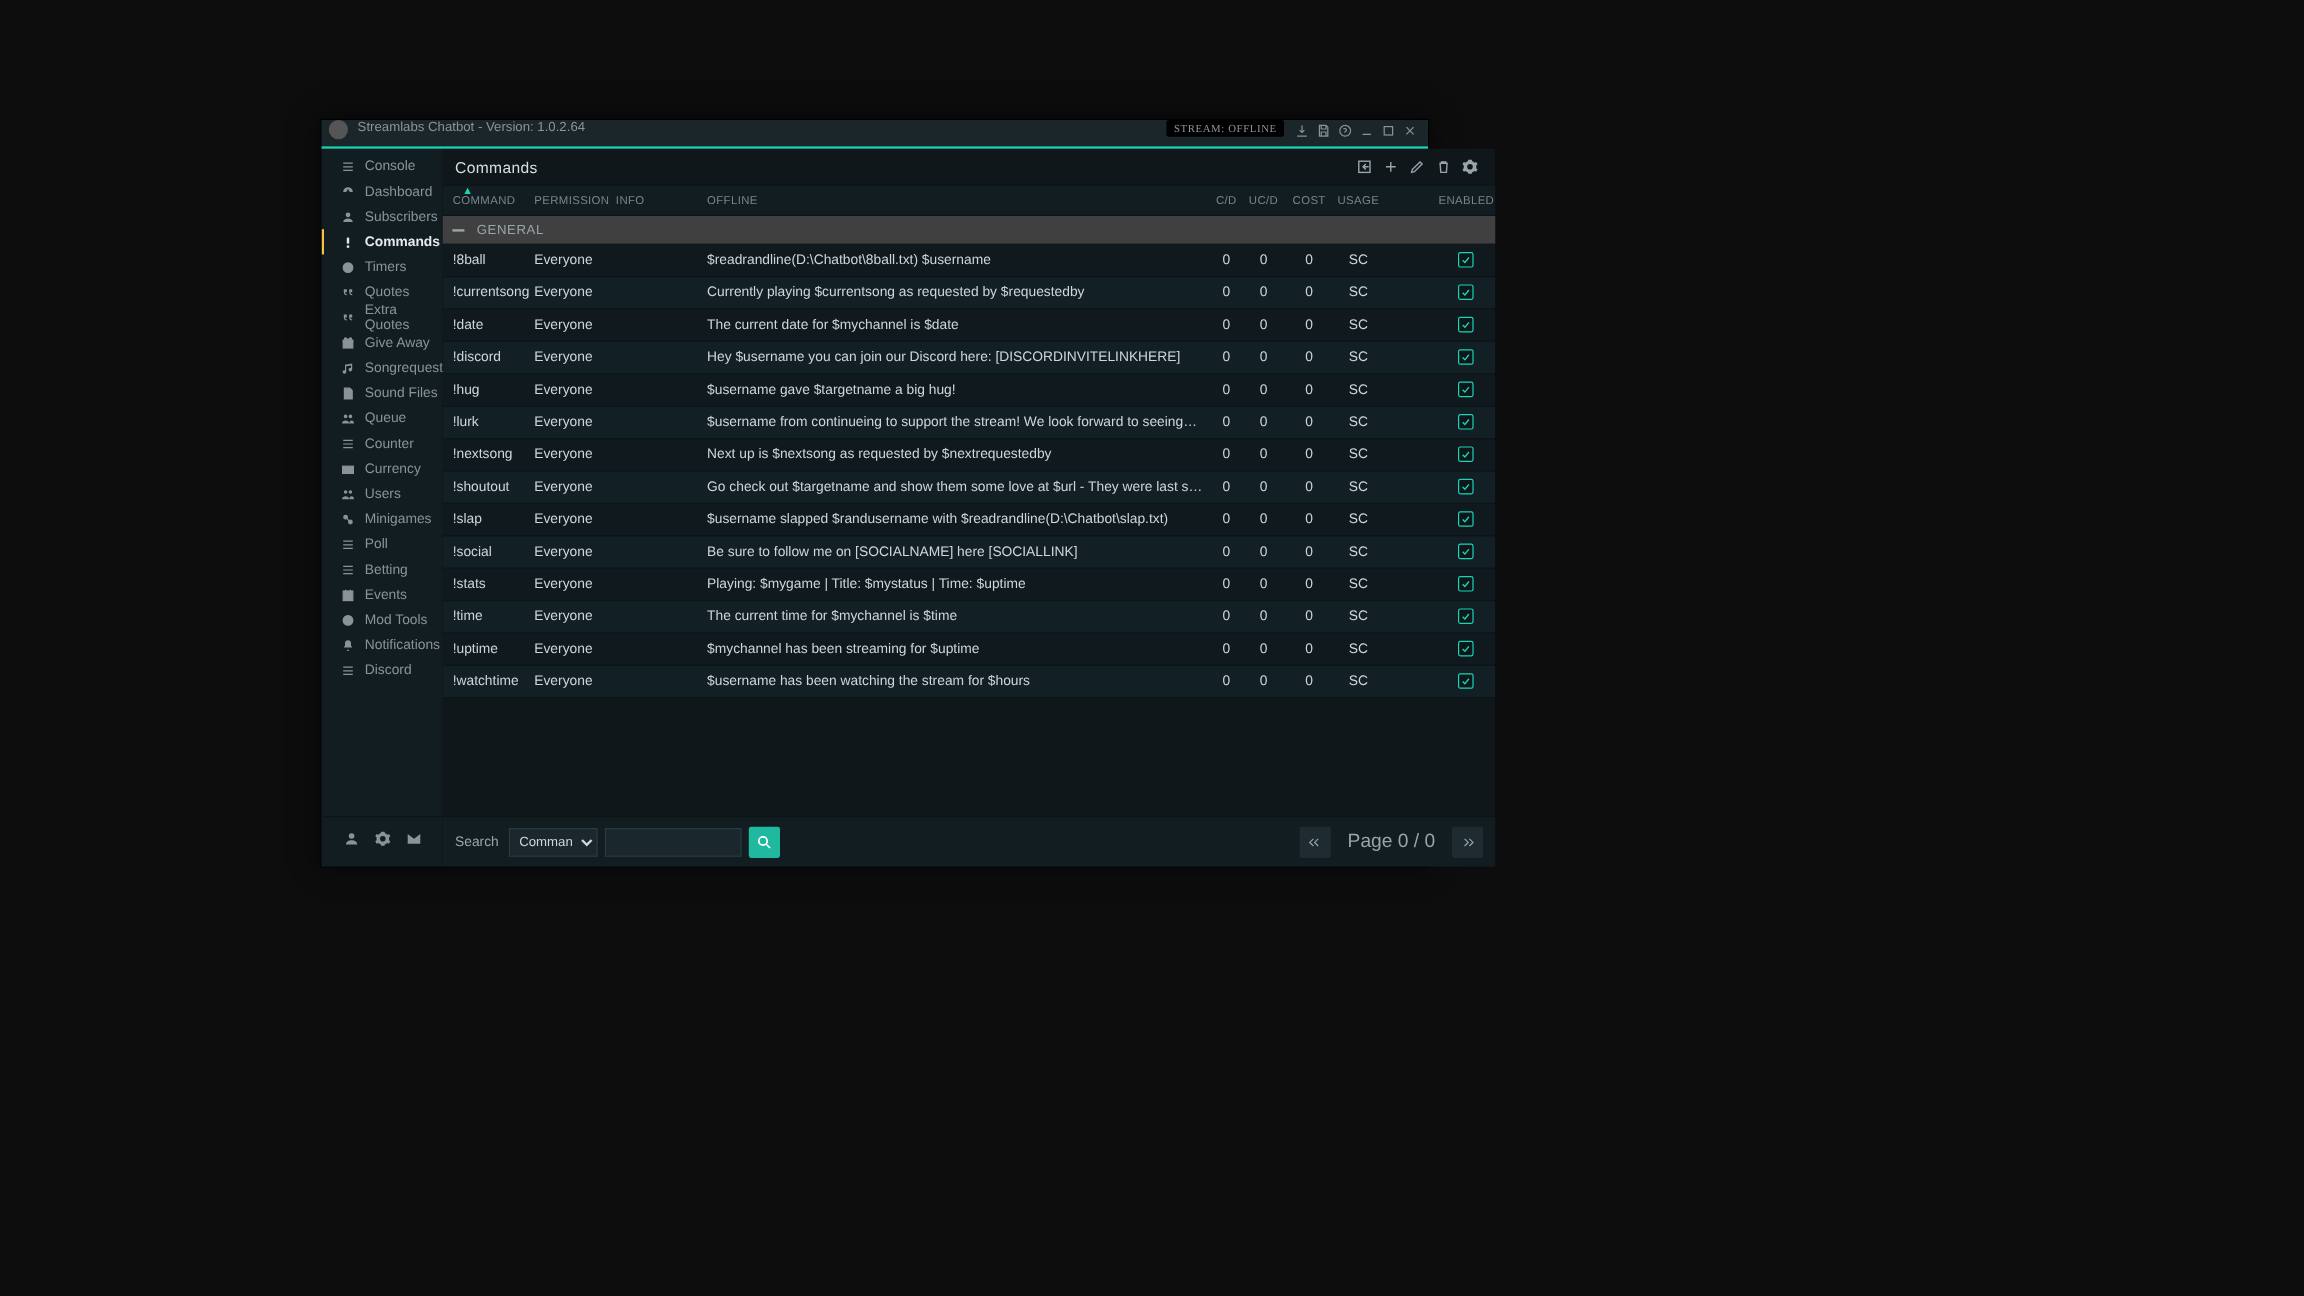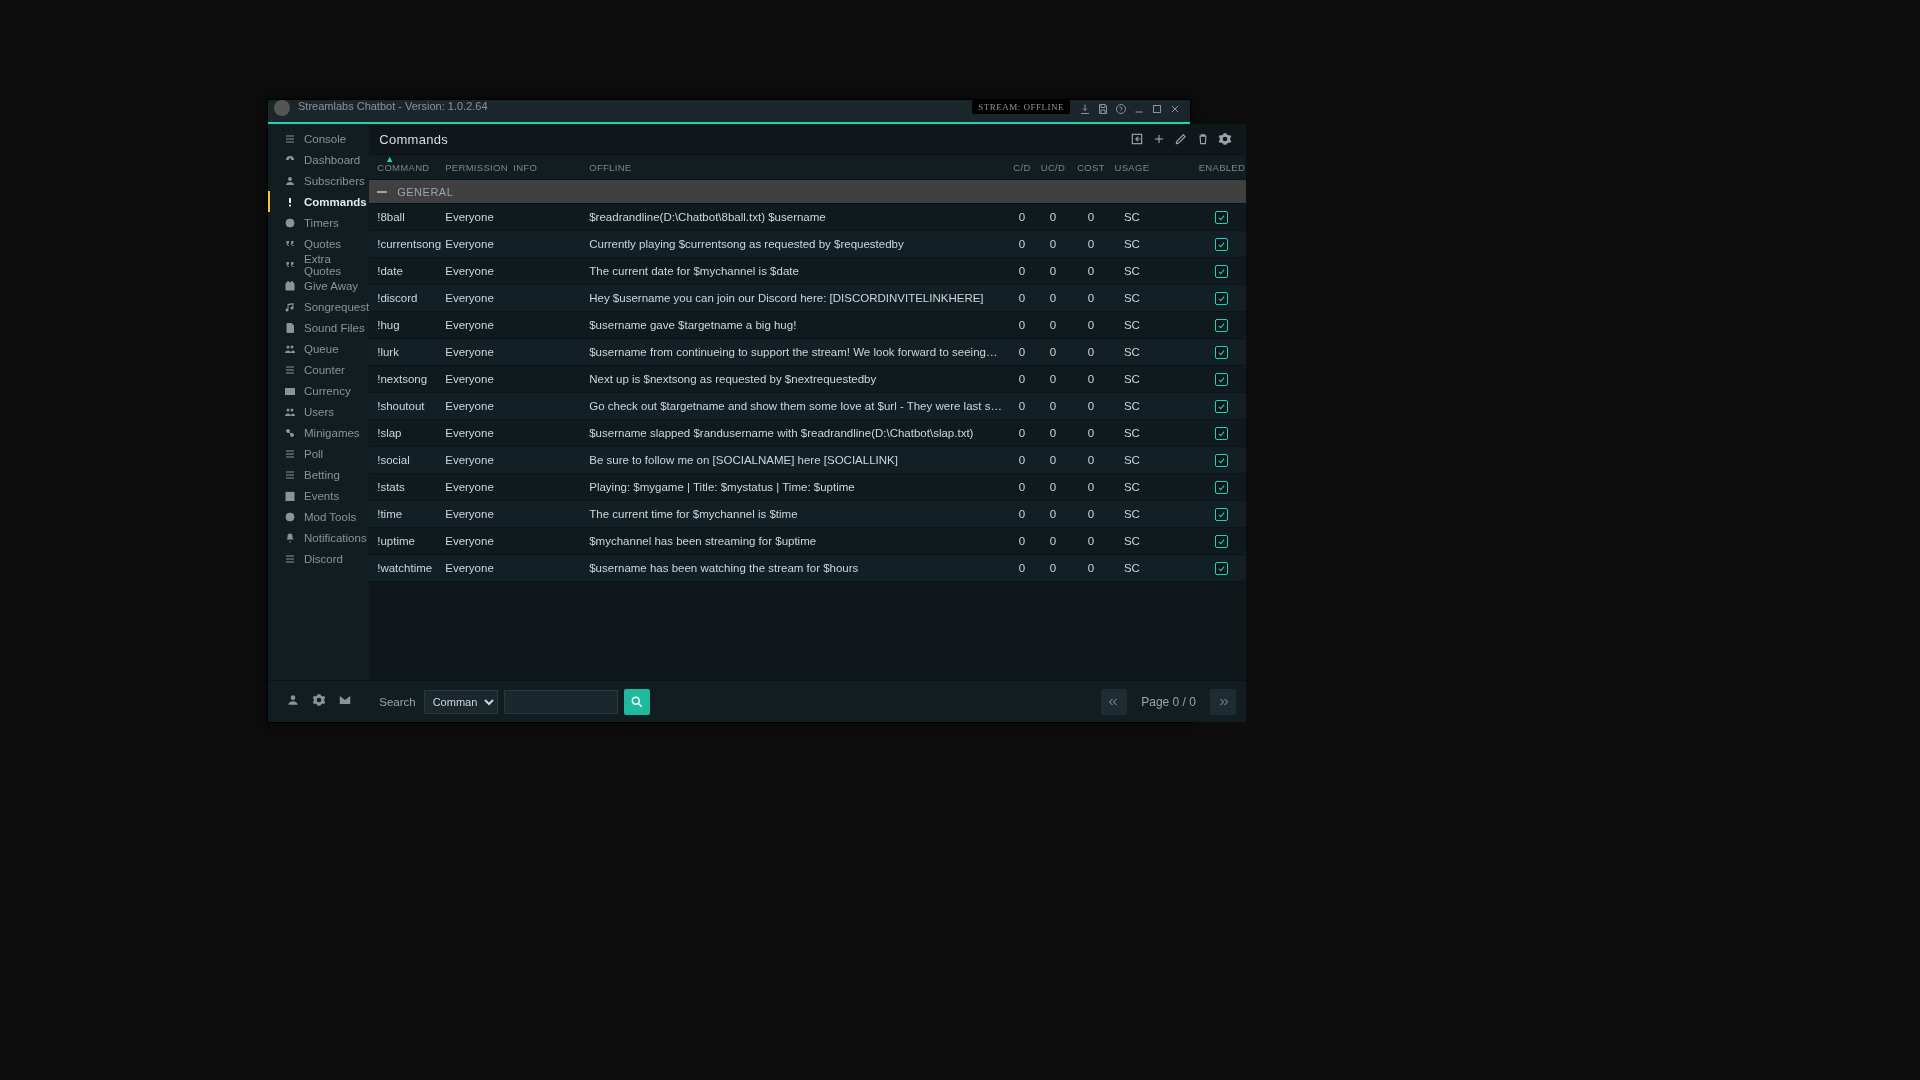--- a/index.html
+++ b/index.html
@@ -39,21 +39,21 @@
 .checkbox svg { width:9px; height:9px; stroke:#18d6b6; }
 .footer { height:42px; background:#121d21; border-top:1px solid #0c1418; display:flex; align-items:center; padding:0 10px; gap:6px; }
 .footer .lbl { color:#9aa5aa; font-size:11.5px; margin-right:2px; }
 .footer select { background:#1a272d; color:#cfd6d9; border:1px solid #2a3940; font-size:11px; height:24px; padding:0 4px; width:74px; }
 .footer input[type="text"]{ background:#1a272d; border:1px solid #2a3940; height:24px; width:114px; color:#cfd6d9; padding:0 6px; font-size:11px; }
 .footer .go { width:26px; height:26px; background:#1fb9a0; display:flex; align-items:center; justify-content:center; border-radius:2px; cursor:pointer; }
 .footer .go svg { width:14px; height:14px; stroke:#fff; }
 .footer .spacer { flex:1; }
 .footer .pagebtn { width:26px; height:26px; background:#1e2c32; display:flex; align-items:center; justify-content:center; color:#9aa5aa; cursor:pointer; border-radius:2px; }
 .footer .pagebtn svg { width:12px; height:12px; }
-.footer .pagetxt { color:#9aa5aa; font-size:12px; margin:0 8px; }
+.footer .pagetxt { color:#9aa5aa; font-size:16px; margin:0 8px; }
 </style>
 </head>
 <body>
 
 <div class="window">
   <div class="titlebar">
     <div class="logo"></div>
     <div class="ttl">Streamlabs Chatbot - Version: 1.0.2.64</div>
     <div class="stream-badge">STREAM: OFFLINE</div>
     <div class="wicon">

